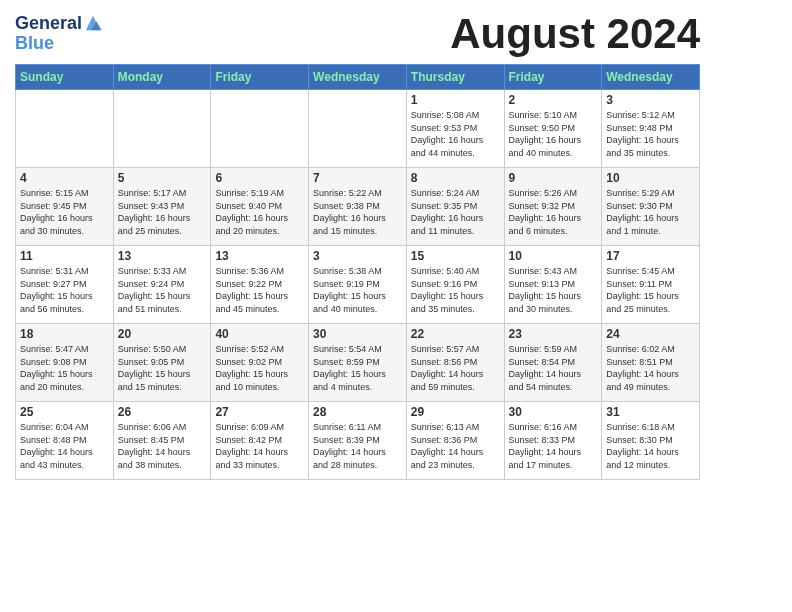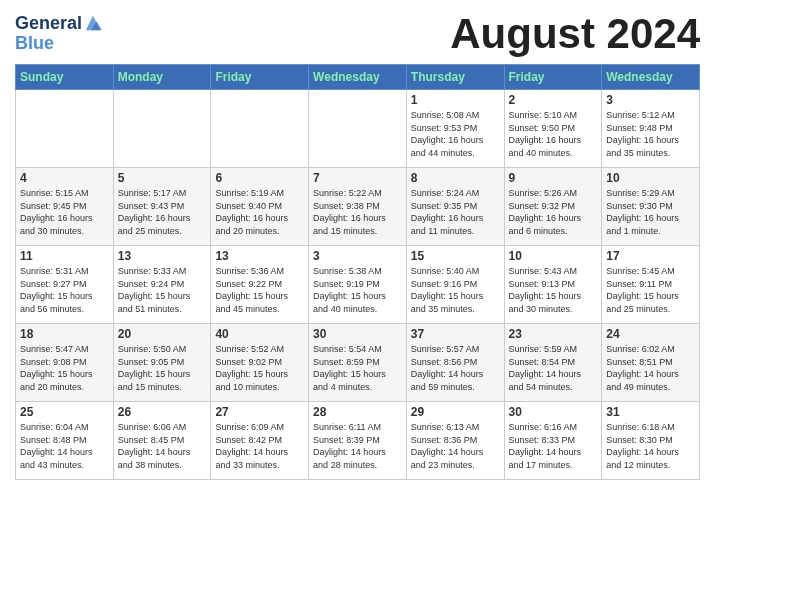--- a/index.html
+++ b/index.html
@@ -213,21 +213,21 @@
           </td>
           <td>
             <span class="day-num">40</span>
             <div class="cell-text">Sunrise: 5:52 AM<br>Sunset: 9:02 PM<br>Daylight: 15 hours and 10 minutes.</div>
           </td>
           <td>
             <span class="day-num">30</span>
             <div class="cell-text">Sunrise: 5:54 AM<br>Sunset: 8:59 PM<br>Daylight: 15 hours and 4 minutes.</div>
           </td>
           <td>
-            <span class="day-num">37</span>
+            <span class="day-num">22</span>
             <div class="cell-text">Sunrise: 5:57 AM<br>Sunset: 8:56 PM<br>Daylight: 14 hours and 59 minutes.</div>
           </td>
           <td>
             <span class="day-num">23</span>
             <div class="cell-text">Sunrise: 5:59 AM<br>Sunset: 8:54 PM<br>Daylight: 14 hours and 54 minutes.</div>
           </td>
           <td>
             <span class="day-num">24</span>
             <div class="cell-text">Sunrise: 6:02 AM<br>Sunset: 8:51 PM<br>Daylight: 14 hours and 49 minutes.</div>
           </td>

